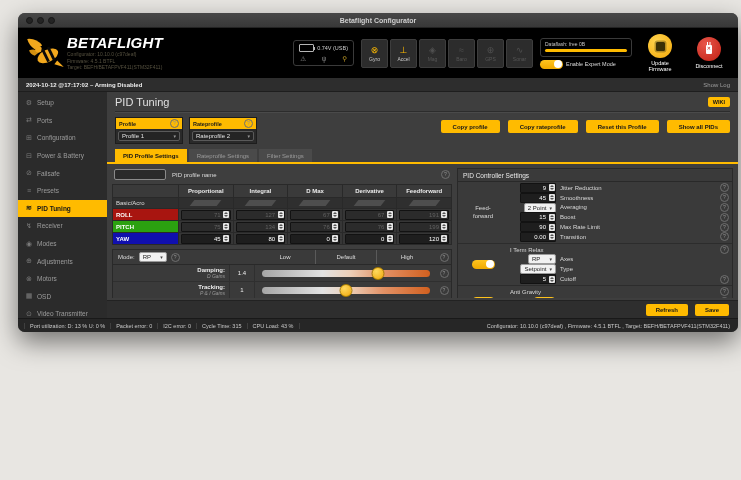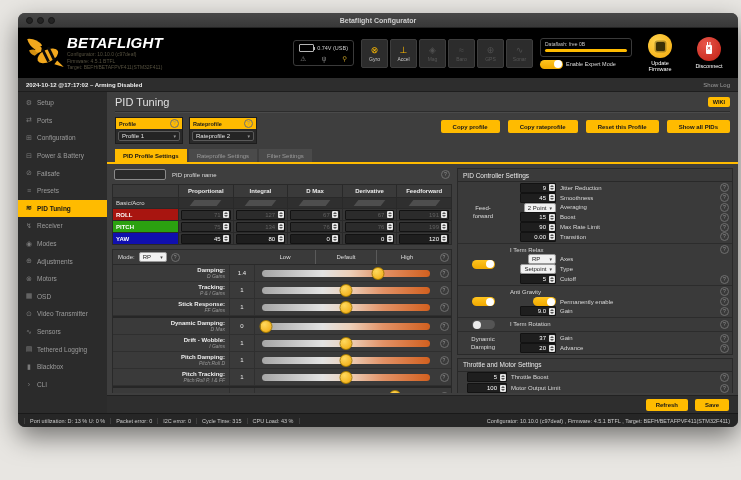--- a/index.html
+++ b/index.html
@@ -1,18 +1,18 @@
 <!DOCTYPE html>
 <html><head>
 <meta charset="utf-8">
 <style>
   html,body{margin:0;padding:0}
   body{width:741px;height:480px;background:#e8e6e2;font-family:"Liberation Sans",sans-serif;position:relative;overflow:hidden}
   [data-interactable="true"]{cursor:pointer}
-  #window{position:absolute;left:18px;top:13px;width:720px;height:414px;background:#3e3e3e;border-radius:7px;box-shadow:0 10px 26px rgba(0,0,0,.5);overflow:hidden;display:flex;flex-direction:column}
+  #window{position:absolute;left:18px;top:13px;width:720px;height:319px;background:#3e3e3e;border-radius:7px;box-shadow:0 10px 26px rgba(0,0,0,.5);overflow:hidden;display:flex;flex-direction:column}
   
   .titlebar{height:14px;background:linear-gradient(#474747,#383838);border-bottom:1px solid #232323;display:flex;align-items:center;position:relative;flex:none}
   .dots{display:flex;gap:4px;margin-left:8px;z-index:2}
   .dot{width:5px;height:5px;border-radius:50%;background:#242424;border:1px solid #161616}
   .tb-title{position:absolute;left:0;right:0;text-align:center;font-size:7px;font-weight:bold;color:#cfcfcf}
   
   .appheader{height:50px;background:#000;display:flex;align-items:center;padding:0 8px;gap:8px;flex:none}
   .logo-wrap{display:flex;align-items:center;gap:3px}
   .brand{font-size:15px;font-weight:bold;font-style:italic;color:#fff;letter-spacing:.2px;line-height:15px}
   .ver{font-size:5px;color:#55503f;line-height:6.5px;margin-top:1px}

